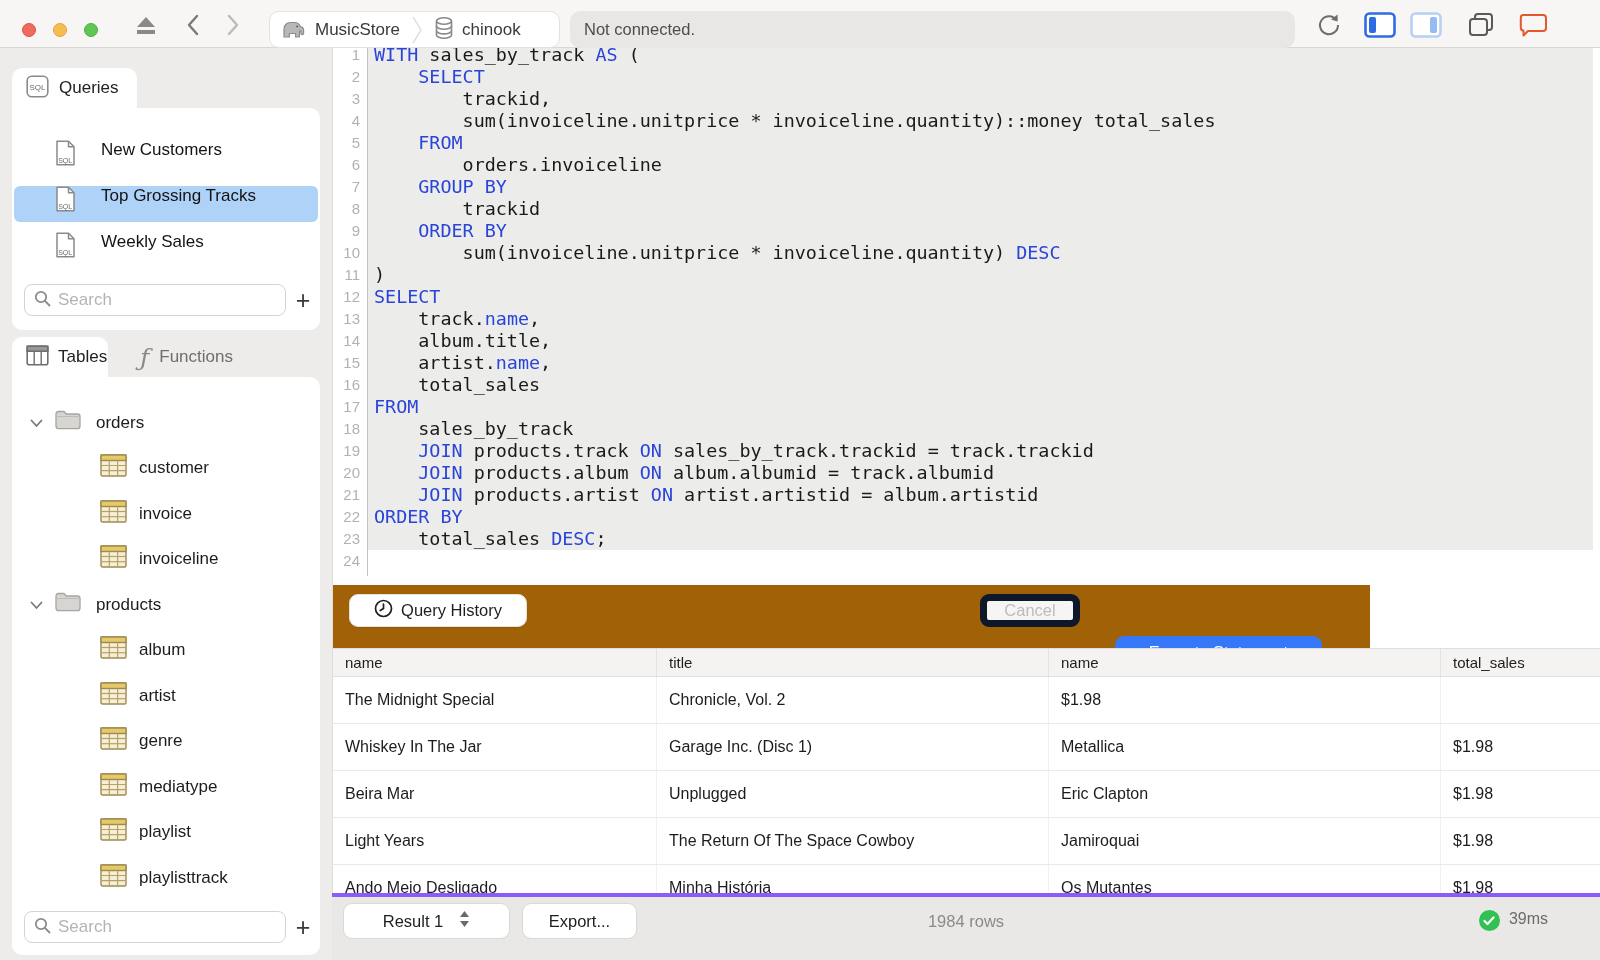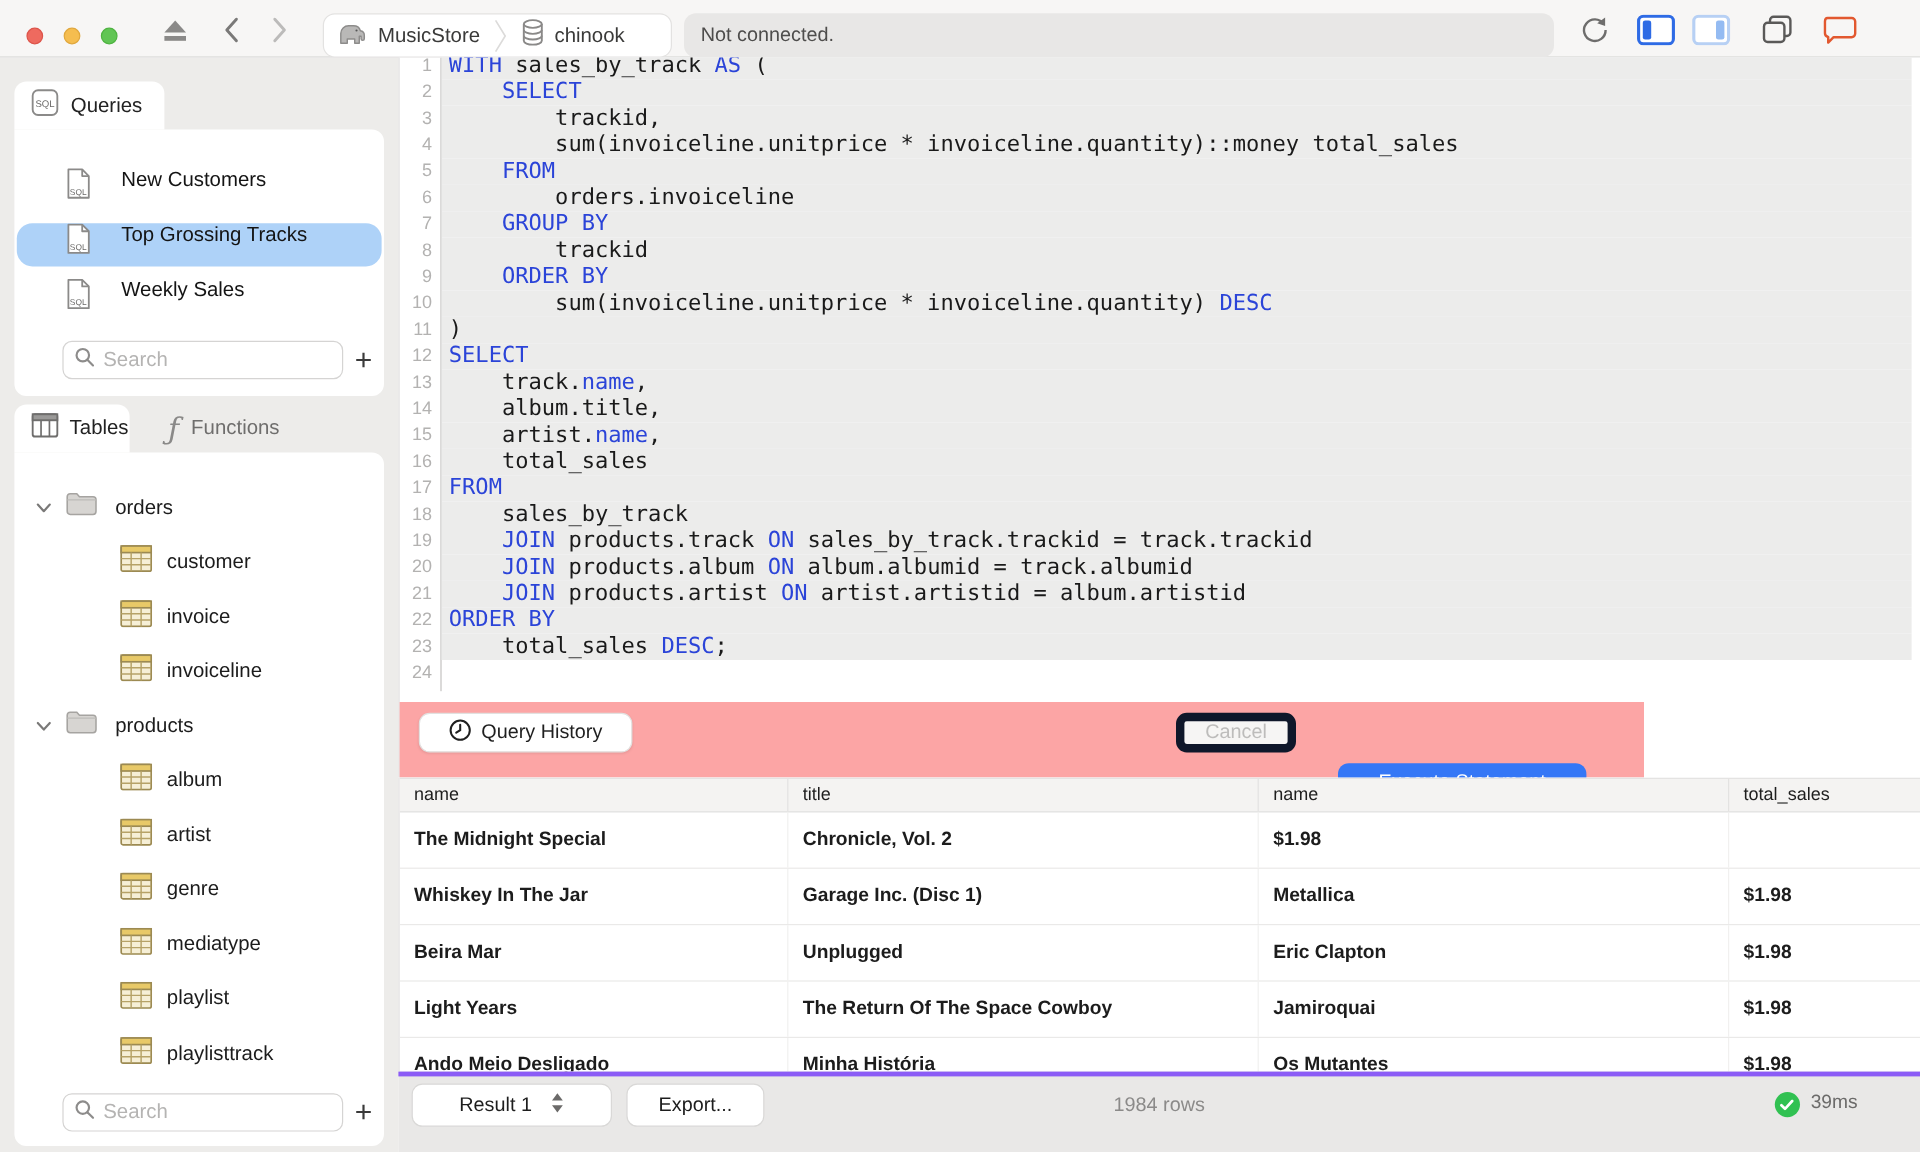--- a/index.html
+++ b/index.html
@@ -32,24 +32,24 @@
   .panel-tab { position:absolute; background:#fff; border-radius:10px 10px 0 0;
     display:flex; align-items:center; }
   .panel-body { position:absolute; background:#fff; border-radius:0 10px 10px 10px; }
   .tab-label { font-size:17px; color:#222; }
   .tab-label.inactive { color:#6f6e6d; }
   .queries-tab { left:12px; top:20px; width:125px; height:40px; padding-left:14px; gap:10px; }
   .queries-body { left:12px; top:60px; width:308px; height:222px; }
   .query-list { padding-top:32px; }
   .query-item { height:36px; margin:0 2px 10px 2px; border-radius:6px;
     display:flex; padding-left:41px; gap:25px; font-size:17px; color:#141414; }
-  .query-item.selected { background:var(--selection);border-radius:13px; }
+  .query-item.selected { background:var(--selection); }
   .searchrow { position:absolute; display:flex; align-items:center; }
   .searchbox { height:32px; background:#fff; border:1px solid #d5d4d3; border-radius:8px;
-    display:flex; align-items:center; padding-left:9px; gap:7px; flex:1;margin-left:28px; }
+    display:flex; align-items:center; padding-left:9px; gap:7px; flex:1; }
   .searchbox input { border:none; outline:none; font-size:17px; width:100%;
     font-family:"Liberation Sans",sans-serif; color:#333; background:transparent; }
   .searchbox input::placeholder { color:#b5b4b3; }
   .plusbtn { width:34px; text-align:center; font-size:25px; font-weight:300; color:#3a3a3a; }
   .q-search { left:12px; top:176px; width:296px; }
   .tables-tab { left:12px; top:289px; width:96px; height:40px; padding-left:14px; gap:9px; }
   .functions-tab { position:absolute; left:140px; top:289px; height:40px;
     display:flex; align-items:center; gap:10px; }
   .tables-body { left:12px; top:329px; width:308px; height:578px; overflow:hidden; }
   .tree { padding-top:23px; }
@@ -65,40 +65,40 @@
   .code-region { position:absolute; left:0; top:0; width:1268px; height:534px; overflow:hidden; }
   .gutter { position:absolute; left:0; top:-4px; width:34px; }
   .gutter-border { position:absolute; left:34px; top:0; width:1px; height:528px; background:#c3c2c1; }
   .lnum { height:22px; line-height:22px; font-size:15px; color:#b3b2b1; text-align:right; padding-right:7px;
     font-family:"Liberation Sans",sans-serif; }
   .code { position:absolute; left:35px; top:-4px; right:0; }
   .code-line { height:22px; line-height:22px; white-space:pre;
     font-family:"DejaVu Sans Mono", monospace; font-size:18.4px; color:#1a1a1a; padding-left:6px; }
   .code-line.hl { background:#ececeb; margin-right:8px; }
   .kw { color:var(--keyword); }
-  .editor-footer { position:absolute; left:0; bottom:0; width:1037px; height:63px; background:#fca5a5; }
+  .editor-footer { position:absolute; left:0; bottom:0; width:1037px; height:63px; background:#a16207; }
   .btn { display:flex; align-items:center; justify-content:center; border-radius:9px; font-size:16.5px; }
   .qh-btn { position:absolute; left:16px; top:9px; width:178px; height:33px; background:#fff;
     border:1px solid #e2e1e0; box-shadow:0 1px 2px rgba(0,0,0,.07); gap:8px; color:#1f1f1f; }
   .cancel-btn { position:absolute; right:290px; top:9px; width:100px; height:33px;
     background:#f6f5f4; color:#bdbcbb; border:7px solid #0f172a; }
   .exec-btn { position:absolute; right:48px; top:9px; width:207px; height:33px;
     background:var(--accent); color:#fff; font-weight:500;margin-top:42px; }
   .splitter-dot { position:absolute; left:608px; top:588px; width:15px; height:9px;
     border-radius:5px; background:#c9c8c7; }
   
   .results { position:absolute; left:332px; top:648px; width:1268px; height:245px;
     background:#fff; border-left:1px solid #dedddc; overflow:hidden; }
   .rgrid { display:grid; grid-template-columns:324px 392px 392px 160px; }
   .rheader { border-top:1px solid #e0dfde; border-bottom:1px solid #e2e1e0; background:#f4f3f2; height:29px; }
   .rheader .hcell { font-size:15px; color:#1e1e1e; display:flex; align-items:center; padding-left:12px;
     border-right:1px solid #e3e2e1; }
   .rrow { height:47px; border-bottom:1px solid #eae9e8; }
   .rrow .cell { font-size:16px; color:#1c1c1c; display:flex; align-items:center; padding-left:12px;
-    border-right:1px solid #f1f0ef; overflow:hidden; white-space:nowrap;font-weight:bold; }
+    border-right:1px solid #f1f0ef; overflow:hidden; white-space:nowrap; }
   
   .bottombar { position:absolute; left:332px; top:893px; width:1268px; height:67px;
     background:#e9e8e7; border-top:4px solid #8b5cf6; }
   .bb-btn { position:absolute; top:6px; height:36px; background:#fff; border:1px solid #d9d8d7;
     border-radius:9px; display:flex; align-items:center; justify-content:center; font-size:16.5px; color:#1d1d1d; }
   .result-select { left:11px; width:167px; gap:16px; }
   .export-btn { left:190px; width:115px;align-items:center; }
   .rowcount { position:absolute; left:0; right:0; top:15px; text-align:center;
     font-size:16.5px; color:#8b8a89; }
   .timing { position:absolute; right:52px; top:13px; display:flex; align-items:flex-start; gap:9px; }

